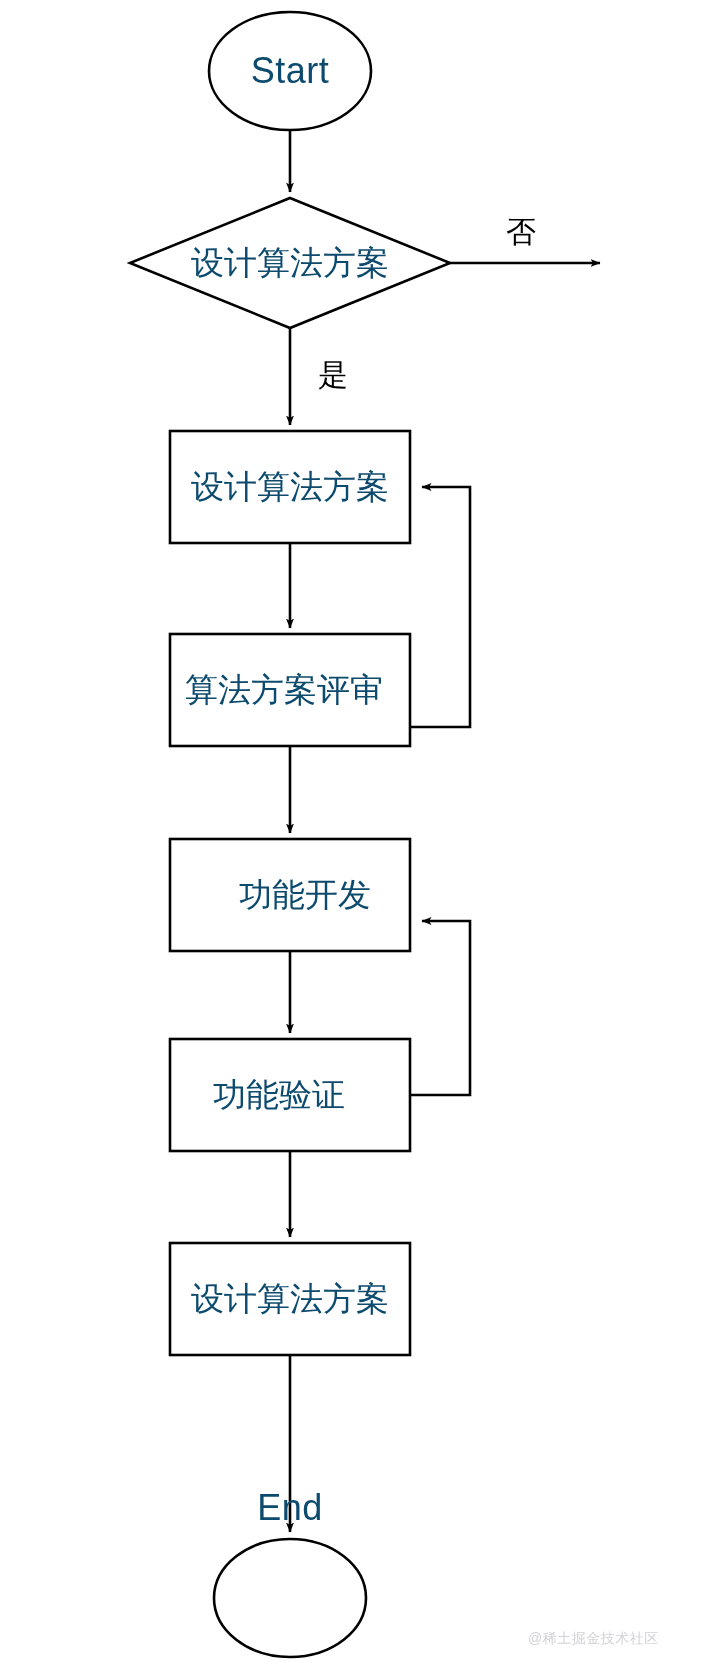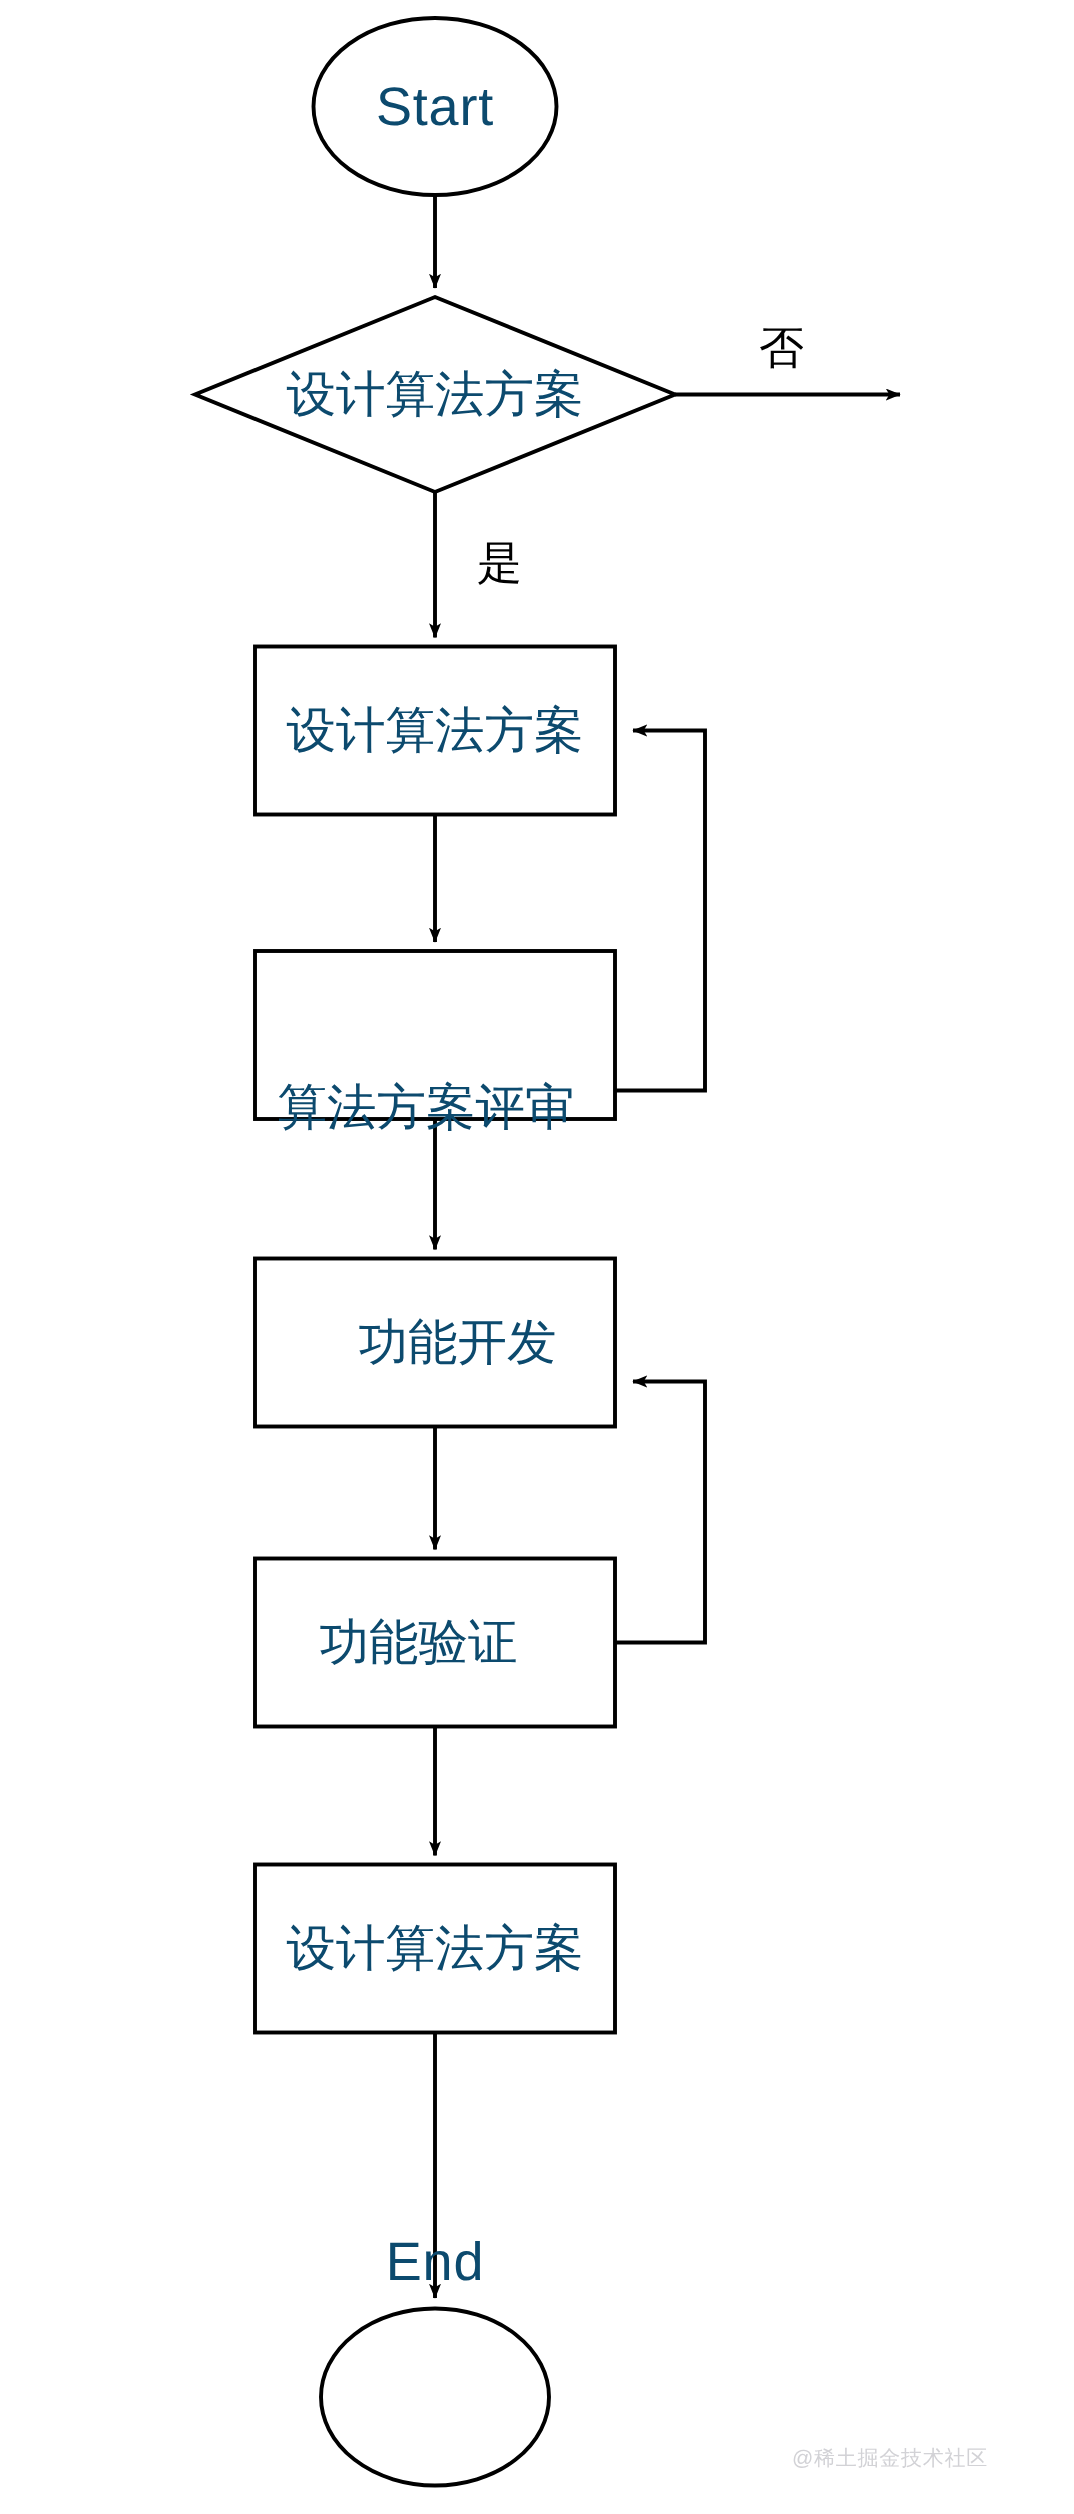--- a/index.html
+++ b/index.html
@@ -77,21 +77,21 @@
 
   <ellipse cx="290" cy="1598" rx="76" ry="59" fill="#fff" stroke="#000" stroke-width="2.6"></ellipse>
 </svg>
 
 <div class="node-label terminal-label" style="left:209px;top:12px;width:162px;height:118px;">Start</div>
 
 <div class="node-label decision-label" style="left:130px;top:198px;width:320px;height:130px;">设计算法方案</div>
 
 <div class="node-label process-label" style="left:170px;top:431px;width:240px;height:112px;">设计算法方案</div>
 
-<div class="node-label process-label" style="left:170px;top:634px;width:228px;height:112px;margin-top:48px;">算法方案评审</div>
+<div class="node-label process-label" style="left:170px;top:634px;width:228px;height:112px;">算法方案评审</div>
 
 <div class="node-label process-label" style="left:170px;top:839px;width:270px;height:112px;">功能开发</div>
 
 <div class="node-label process-label" style="left:170px;top:1039px;width:218px;height:112px;">功能验证</div>
 
 <div class="node-label process-label" style="left:170px;top:1243px;width:240px;height:112px;">设计算法方案</div>
 
 <div class="node-label terminal-label" style="left:214px;top:1449px;width:152px;height:118px;">End</div>
 
 <div class="edge-label" style="left:506px;top:212px;">否</div>

